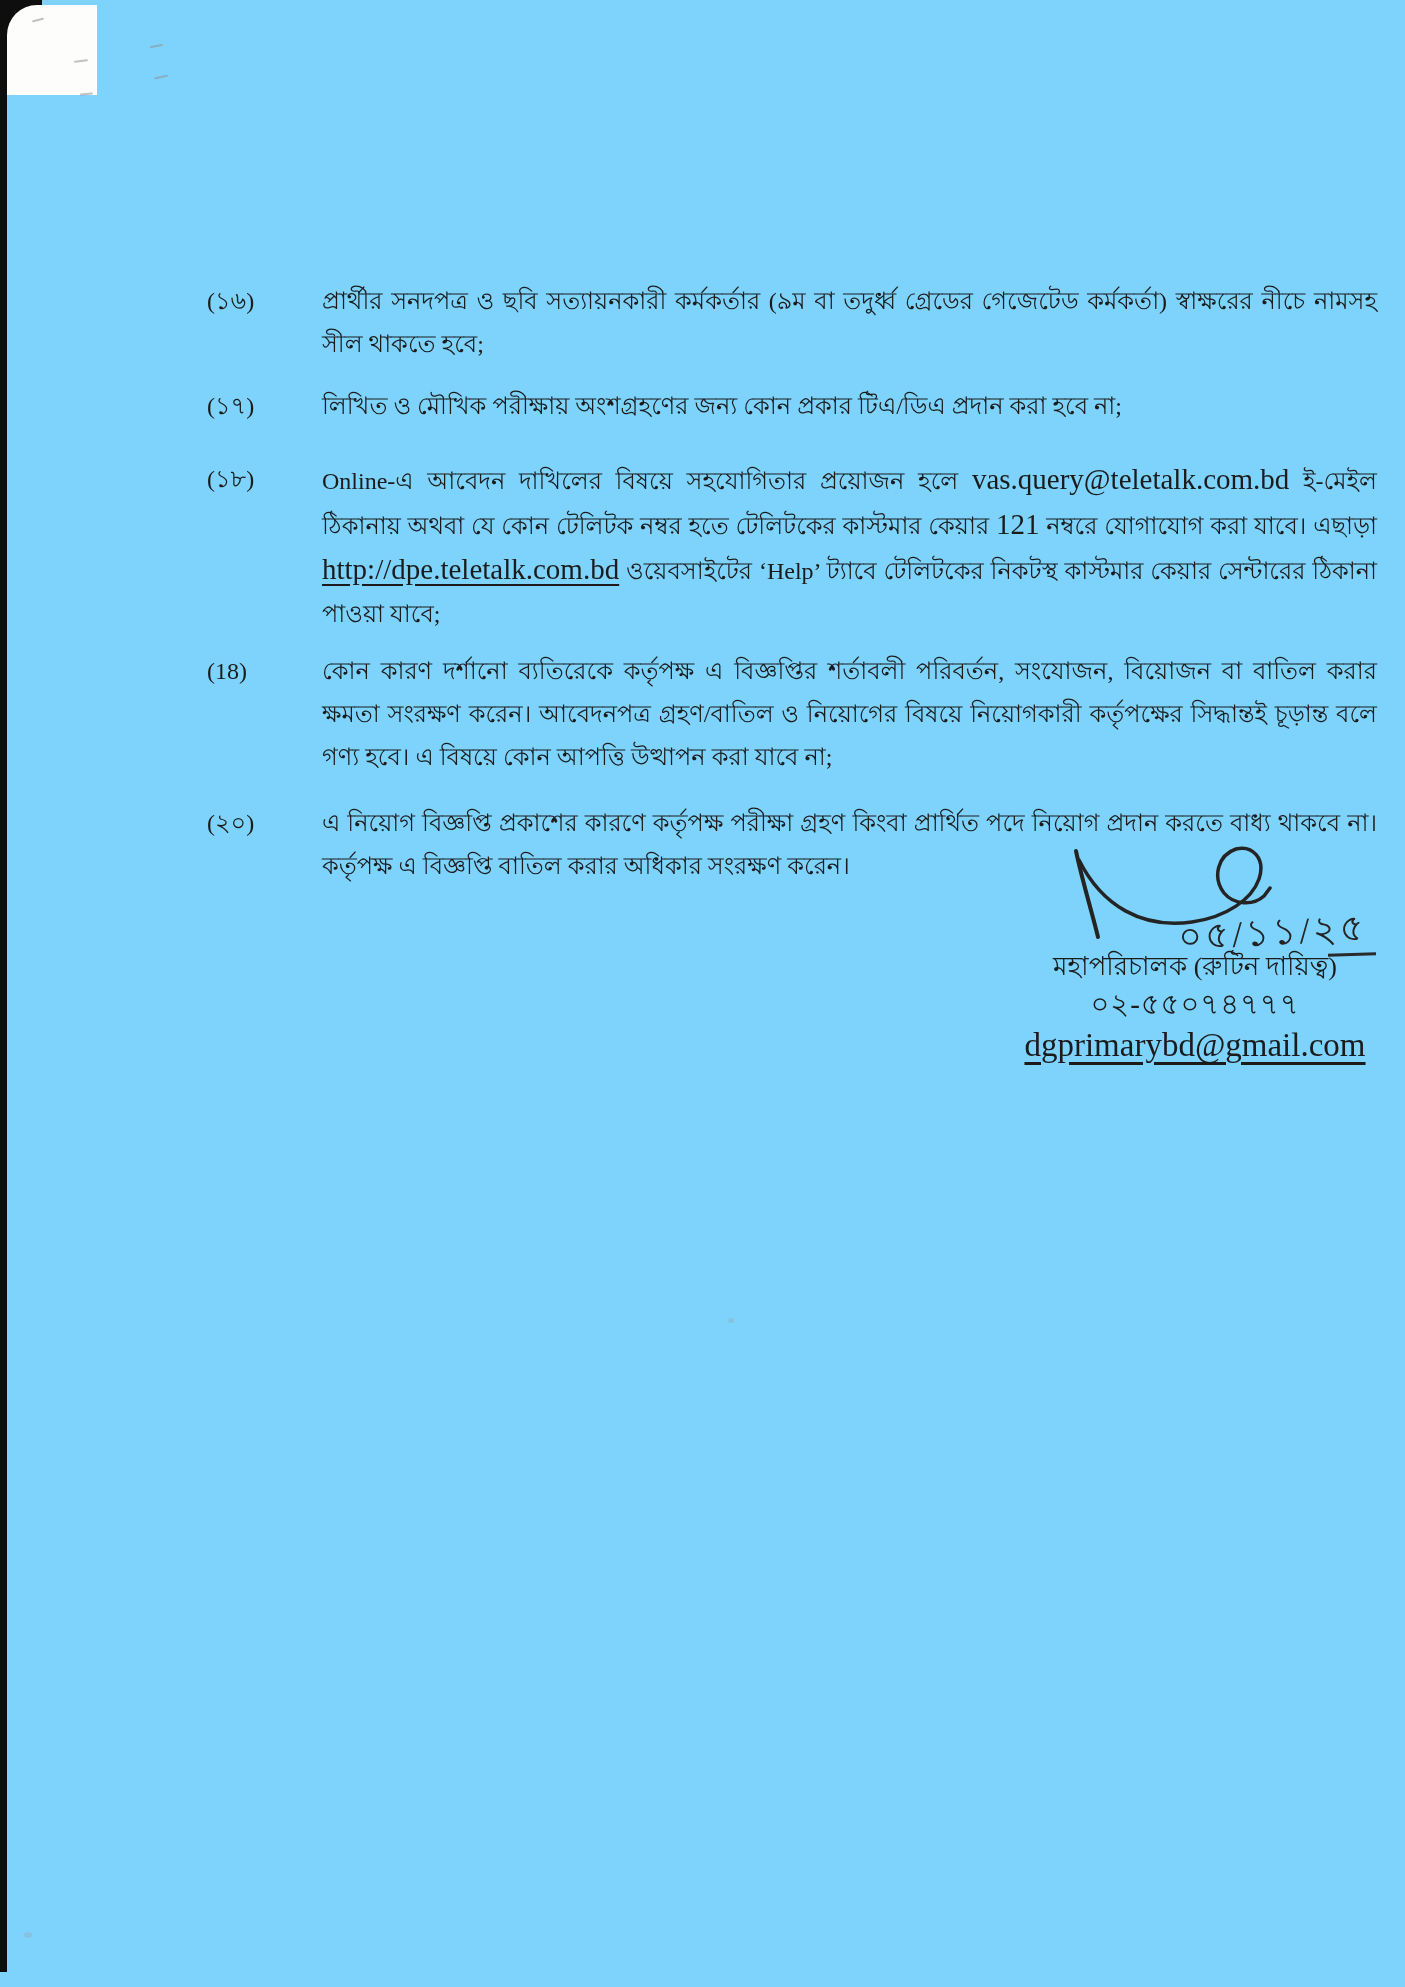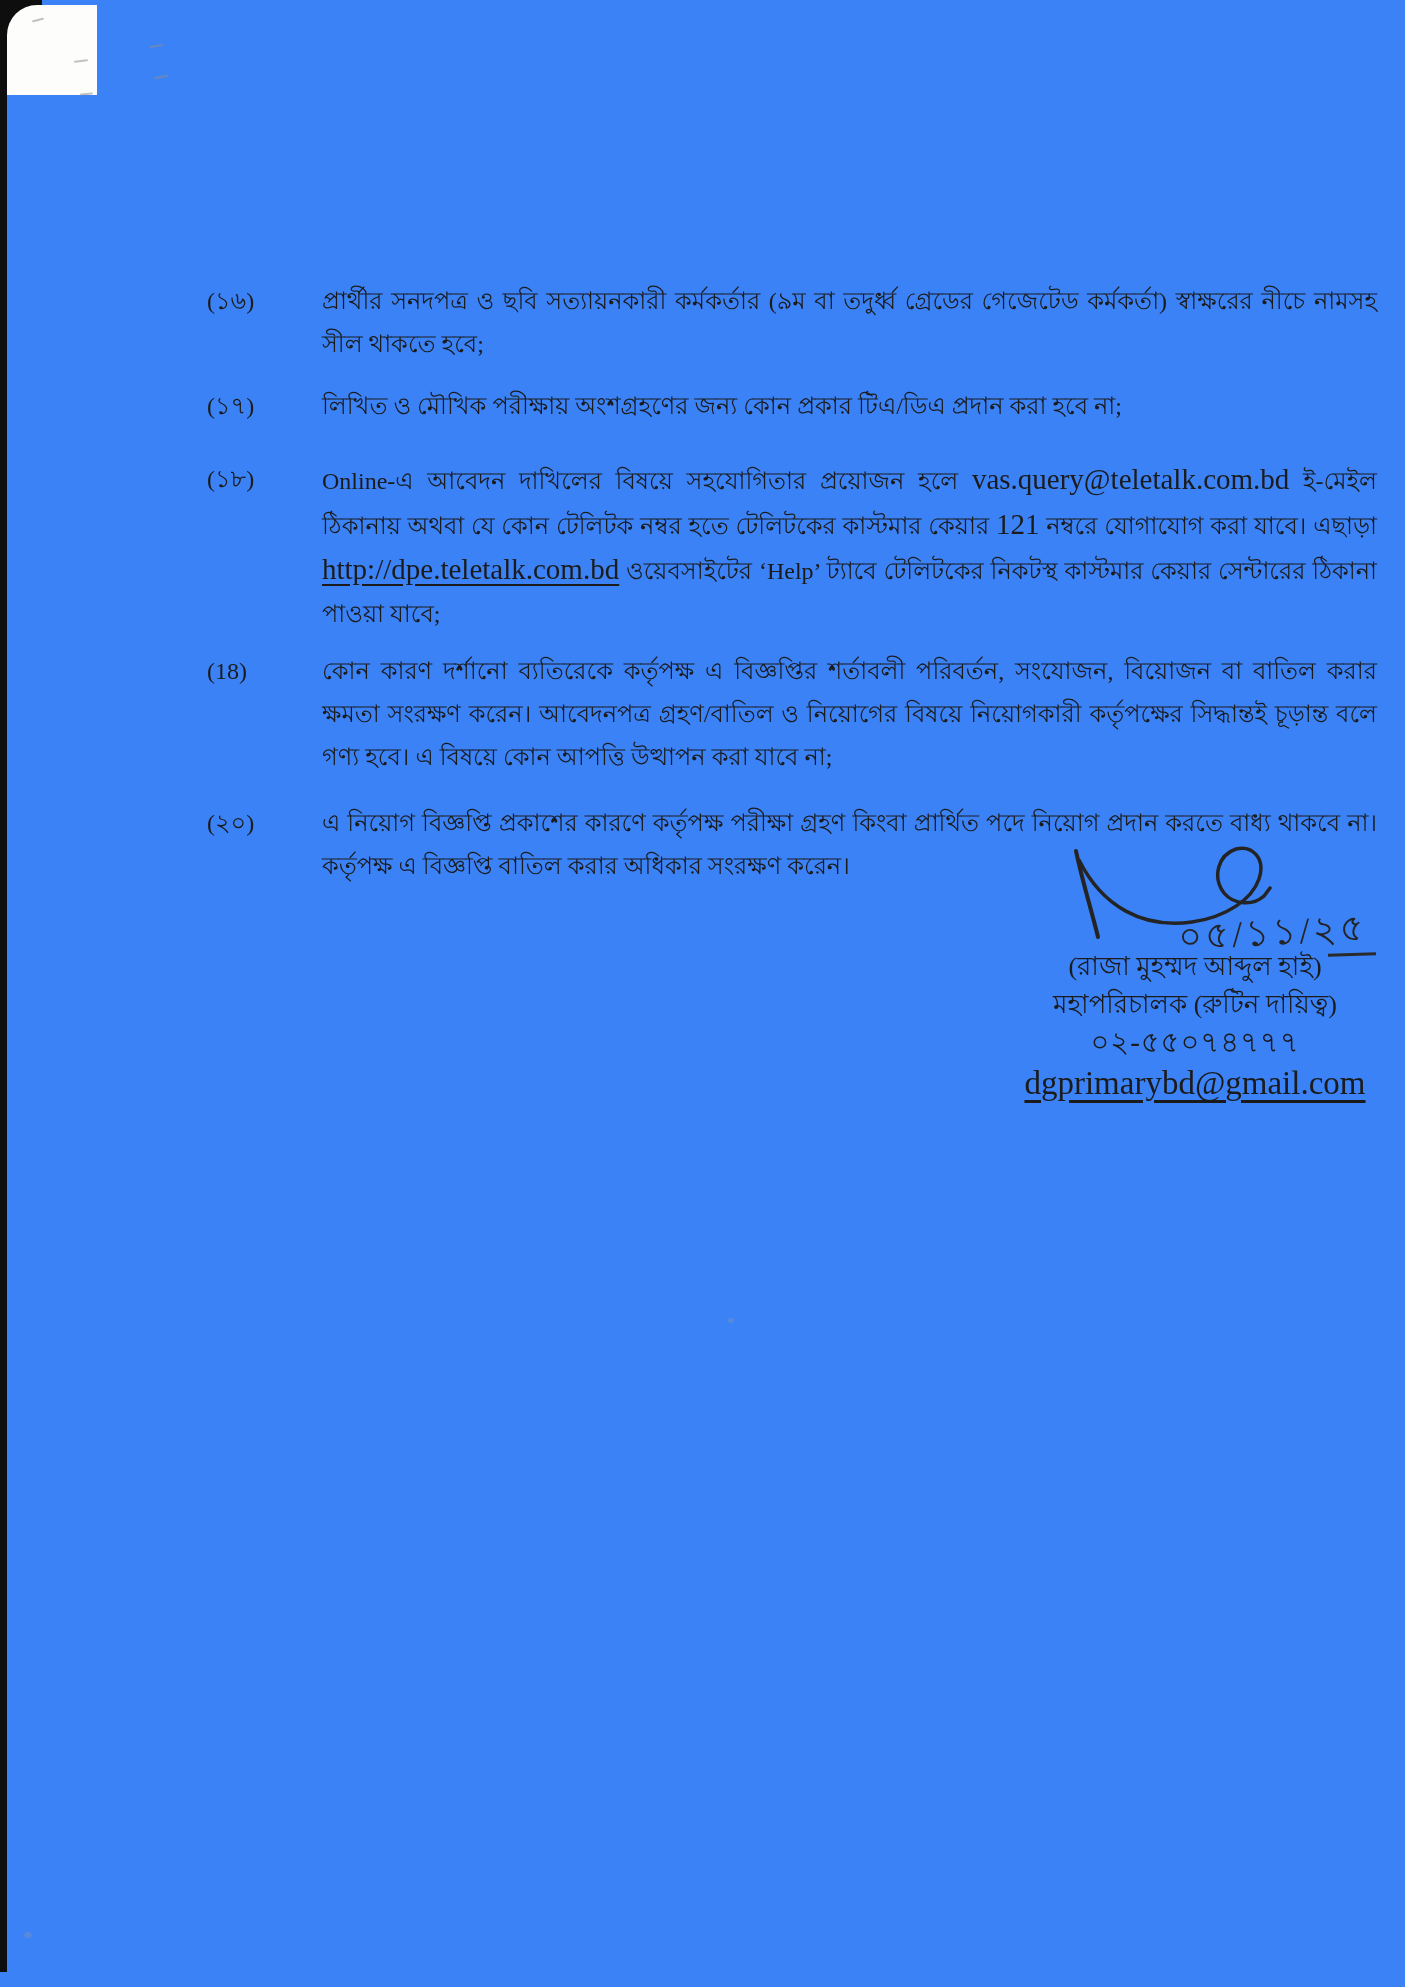--- a/index.html
+++ b/index.html
@@ -1,19 +1,19 @@
 <!DOCTYPE html>
 <html><head>
 <meta charset="utf-8">
 <style>
   html,body{margin:0;padding:0;background:#d8d8d8;}
   .page{
     position:relative;
     width:1405px;height:1987px;
-    background:#3b82f6;
+    background:#7dd3fc;
     color:#1b1b1b;
     font-family:"Liberation Serif","DejaVu Serif",serif;
     overflow:hidden;
     margin:0 auto;
   }
   
   .edge-left{position:absolute;left:0;top:0;width:7px;height:1972px;background:#0e0e0e;}
   .corner-tl{position:absolute;left:0;top:0;width:42px;height:38px;background:#0e0e0e;}
   .corner-mask{position:absolute;left:7px;top:5px;width:90px;height:90px;background:#fdfdfc;border-top-left-radius:30px;}
   .mark{position:absolute;background:#8f8f8f;height:2px;border-radius:2px;opacity:.55;}
@@ -82,19 +82,18 @@
   </div>
 
   <svg class="sig-svg" viewBox="1040 833 340 125">
     <path d="M 1076 851 C 1082 880, 1092 912, 1098 937" fill="none" stroke="#242424" stroke-width="4" stroke-linecap="round"></path>
     <path d="M 1079 860 C 1102 906, 1142 929, 1192 922 C 1227 917, 1252 899, 1259 879 C 1266 858, 1252 845, 1236 849 C 1218 855, 1212 877, 1224 893 C 1234 905, 1253 906, 1264 896 L 1270 888" fill="none" stroke="#242424" stroke-width="3.5" stroke-linecap="round"></path>
   </svg>
   <div class="sig-date">০৫/১১/২৫</div>
   <div class="date-underline"></div>
 
   <div class="sig-block">
-    <div class="sig-name">(রাজা মুহম্মদ আব্দুল হাই)</div>
     <div class="sig-title">মহাপরিচালক (রুটিন দায়িত্ব)</div>
     <div class="sig-phone">০২-৫৫০৭৪৭৭৭</div>
     <div class="sig-email">dgprimarybd@gmail.com</div>
   </div>
 
 </div>
 
 </body></html>

